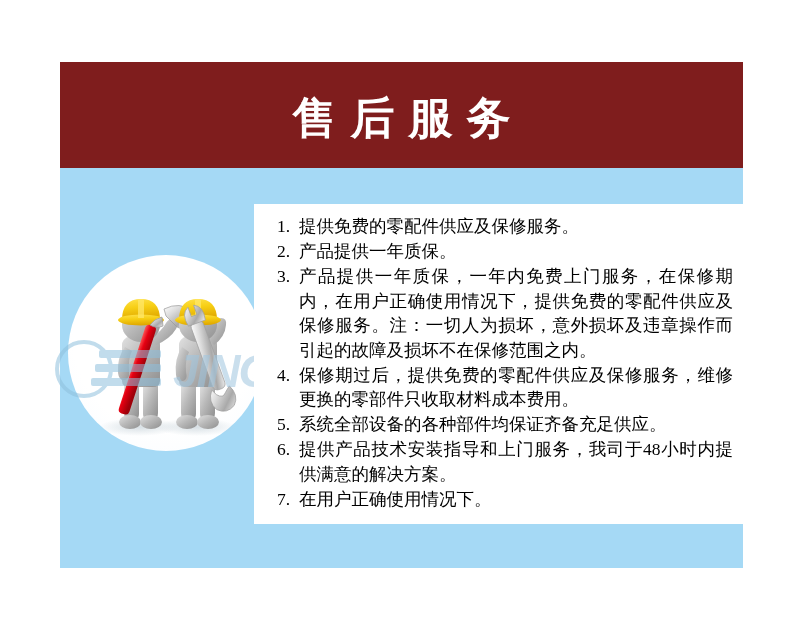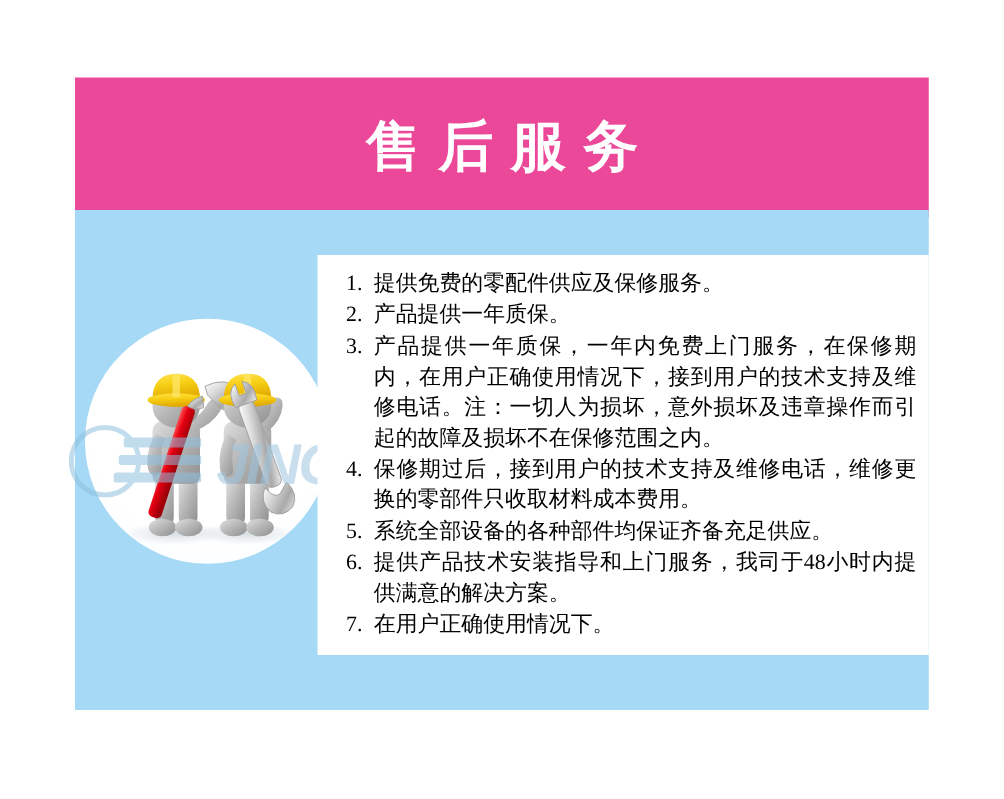--- a/index.html
+++ b/index.html
@@ -15,21 +15,21 @@
     font-family: "Liberation Serif", "DejaVu Serif", serif;
   }
 
   
   #title-banner {
     position: absolute;
     left: 60px;
     top: 62px;
     width: 683px;
     height: 112px;
-    background: #ec4899;
+    background: #7f1d1d;
     display: flex;
     align-items: center;
     justify-content: center;
     box-sizing: border-box;
   }
   #title-text {
     color: #ffffff;
     font-family: "Liberation Sans", "DejaVu Sans", sans-serif;
     font-weight: bold;
     font-size: 44px;
@@ -254,25 +254,25 @@
     <li>
       <span class="item-num">1.</span>
       <span class="item-text">提供免费的零配件供应及保修服务。</span>
     </li>
     <li>
       <span class="item-num">2.</span>
       <span class="item-text">产品提供一年质保。</span>
     </li>
     <li>
       <span class="item-num">3.</span>
-      <span class="item-text">产品提供一年质保，一年内免费上门服务，在保修期内，在用户正确使用情况下，接到用户的技术支持及维修电话。注：一切人为损坏，意外损坏及违章操作而引起的故障及损坏不在保修范围之内。</span>
+      <span class="item-text">产品提供一年质保，一年内免费上门服务，在保修期内，在用户正确使用情况下，提供免费的零配件供应及保修服务。注：一切人为损坏，意外损坏及违章操作而引起的故障及损坏不在保修范围之内。</span>
     </li>
     <li>
       <span class="item-num">4.</span>
-      <span class="item-text">保修期过后，接到用户的技术支持及维修电话，维修更换的零部件只收取材料成本费用。</span>
+      <span class="item-text">保修期过后，提供免费的零配件供应及保修服务，维修更换的零部件只收取材料成本费用。</span>
     </li>
     <li>
       <span class="item-num">5.</span>
       <span class="item-text">系统全部设备的各种部件均保证齐备充足供应。</span>
     </li>
     <li>
       <span class="item-num">6.</span>
       <span class="item-text">提供产品技术安装指导和上门服务，我司于48小时内提供满意的解决方案。</span>
     </li>
     <li>

